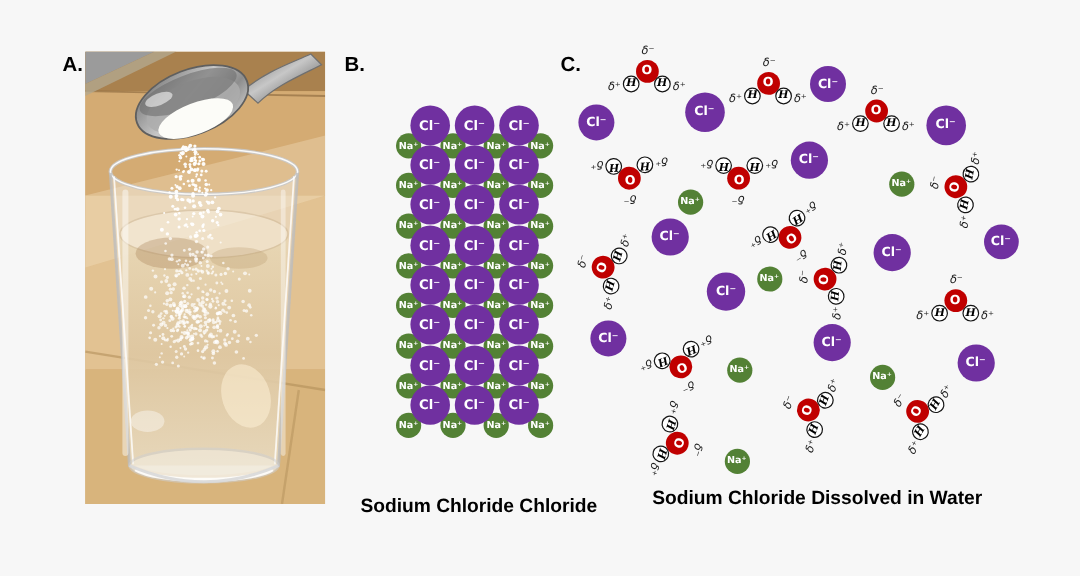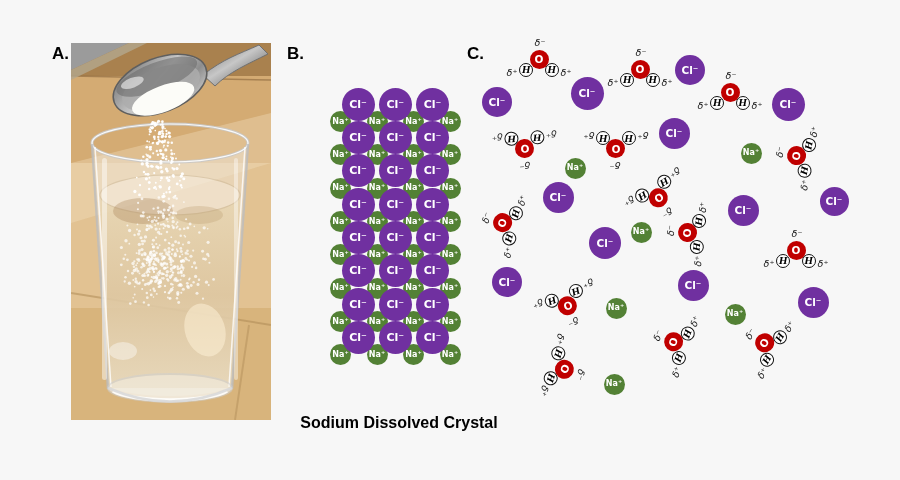--- a/index.html
+++ b/index.html
@@ -707,21 +707,21 @@
       <div class="ion cl" style="left: 341.5px; top: 254.25px; width: 33px; height: 33px; background: rgb(112, 48, 160); font-size: 11px;">Cl⁻</div>
       <div class="ion cl" style="left: 378.8px; top: 254.25px; width: 33px; height: 33px; background: rgb(112, 48, 160); font-size: 11px;">Cl⁻</div>
       <div class="ion cl" style="left: 416.1px; top: 254.25px; width: 33px; height: 33px; background: rgb(112, 48, 160); font-size: 11px;">Cl⁻</div>
       <div class="ion cl" style="left: 341.5px; top: 287.6px; width: 33px; height: 33px; background: rgb(112, 48, 160); font-size: 11px;">Cl⁻</div>
       <div class="ion cl" style="left: 378.8px; top: 287.6px; width: 33px; height: 33px; background: rgb(112, 48, 160); font-size: 11px;">Cl⁻</div>
       <div class="ion cl" style="left: 416.1px; top: 287.6px; width: 33px; height: 33px; background: rgb(112, 48, 160); font-size: 11px;">Cl⁻</div>
       <div class="ion cl" style="left: 341.5px; top: 320.95px; width: 33px; height: 33px; background: rgb(112, 48, 160); font-size: 11px;">Cl⁻</div>
       <div class="ion cl" style="left: 378.8px; top: 320.95px; width: 33px; height: 33px; background: rgb(112, 48, 160); font-size: 11px;">Cl⁻</div>
       <div class="ion cl" style="left: 416.1px; top: 320.95px; width: 33px; height: 33px; background: rgb(112, 48, 160); font-size: 11px;">Cl⁻</div>
     </div>
-  <div class="caption" style="left:399px;top:414px">Sodium Dissolved Crystal</div>
+  <div class="caption" style="left:399px;top:414px">Sodium Chloride Chloride</div>
 
   <div id="solution">
       <div class="ion cl" style="left: 482px; top: 87px; width: 30px; height: 30px; background: rgb(112, 48, 160); font-size: 10.5px;">Cl⁻</div>
       <div class="ion cl" style="left: 570.5px; top: 76.5px; width: 33px; height: 33px; background: rgb(112, 48, 160); font-size: 10.5px;">Cl⁻</div>
       <div class="ion cl" style="left: 675px; top: 55px; width: 30px; height: 30px; background: rgb(112, 48, 160); font-size: 10.5px;">Cl⁻</div>
       <div class="ion cl" style="left: 771.5px; top: 87.5px; width: 33px; height: 33px; background: rgb(112, 48, 160); font-size: 10.5px;">Cl⁻</div>
       <div class="ion cl" style="left: 658.5px; top: 117.5px; width: 31px; height: 31px; background: rgb(112, 48, 160); font-size: 10.5px;">Cl⁻</div>
       <div class="ion cl" style="left: 542.5px; top: 181.5px; width: 31px; height: 31px; background: rgb(112, 48, 160); font-size: 10.5px;">Cl⁻</div>
       <div class="ion cl" style="left: 589px; top: 227px; width: 32px; height: 32px; background: rgb(112, 48, 160); font-size: 10.5px;">Cl⁻</div>
       <div class="ion cl" style="left: 727.5px; top: 194.5px; width: 31px; height: 31px; background: rgb(112, 48, 160); font-size: 10.5px;">Cl⁻</div>
@@ -841,14 +841,15 @@
       </div>
       <div class="water" style="left: 673px; top: 342px; transform: rotate(-70deg);">
         <div class="delta dm">δ⁻</div>
         <div class="atom o" style="background: rgb(192, 0, 0);">O</div>
         <div class="atom h h1">H</div>
         <div class="atom h h2">H</div>
         <div class="delta dp1">δ⁺</div>
         <div class="delta dp2">δ⁺</div>
       </div>
     </div>
+  <div class="caption" style="left:681px;top:407px">Sodium Chloride Dissolved in Water</div>
 
 </div>
 
 </body></html>

